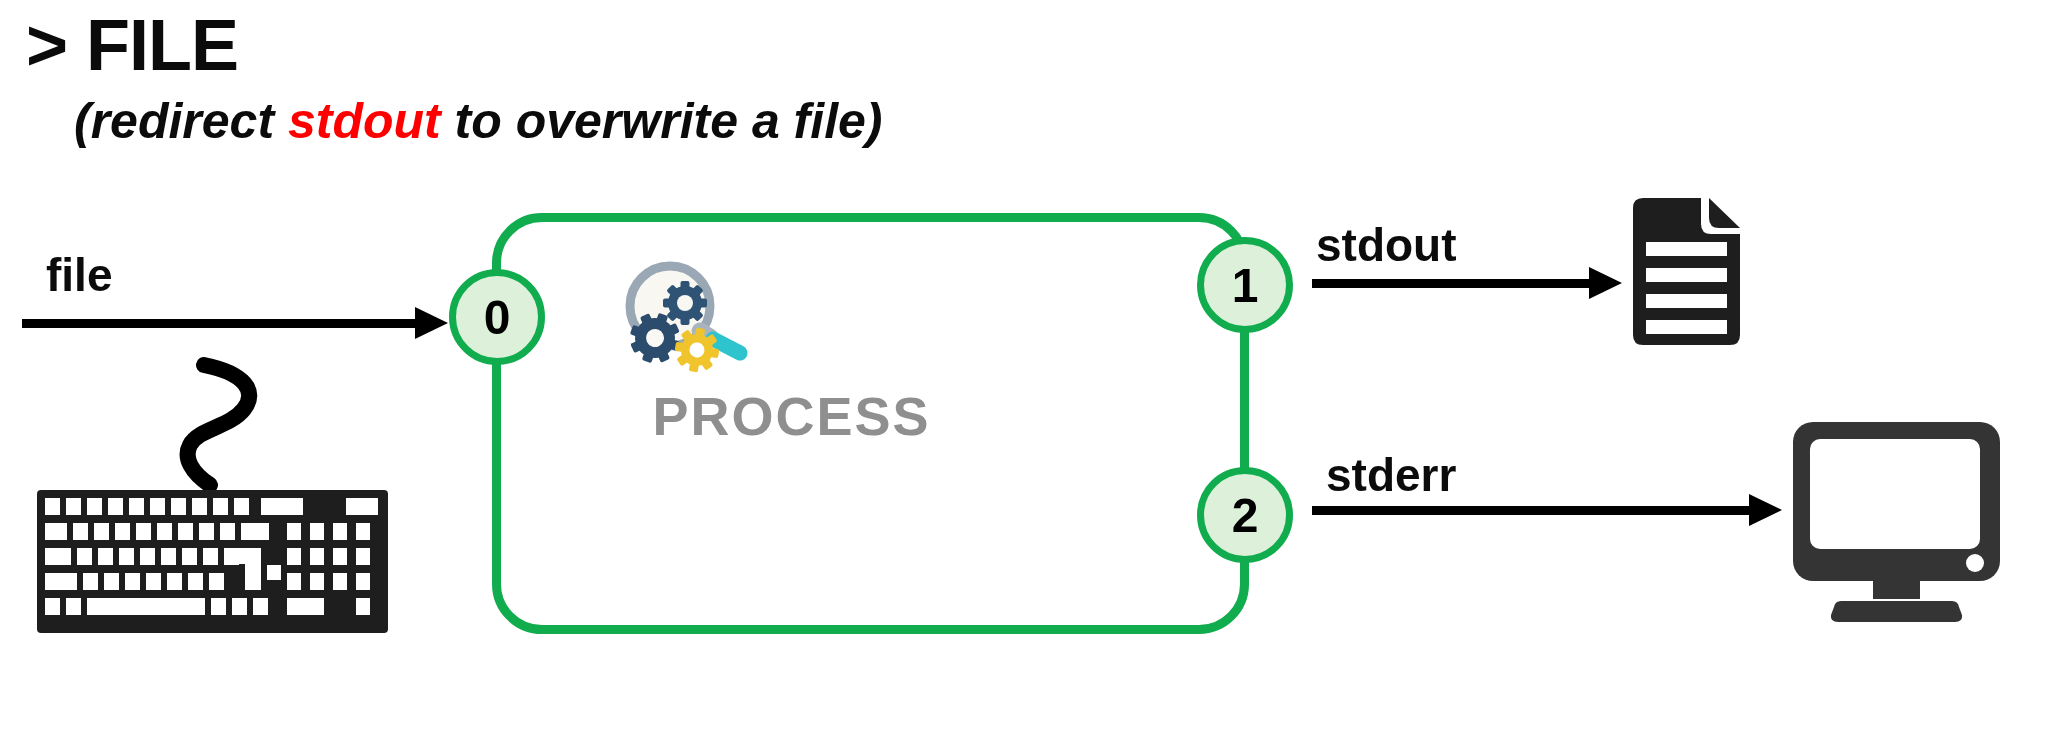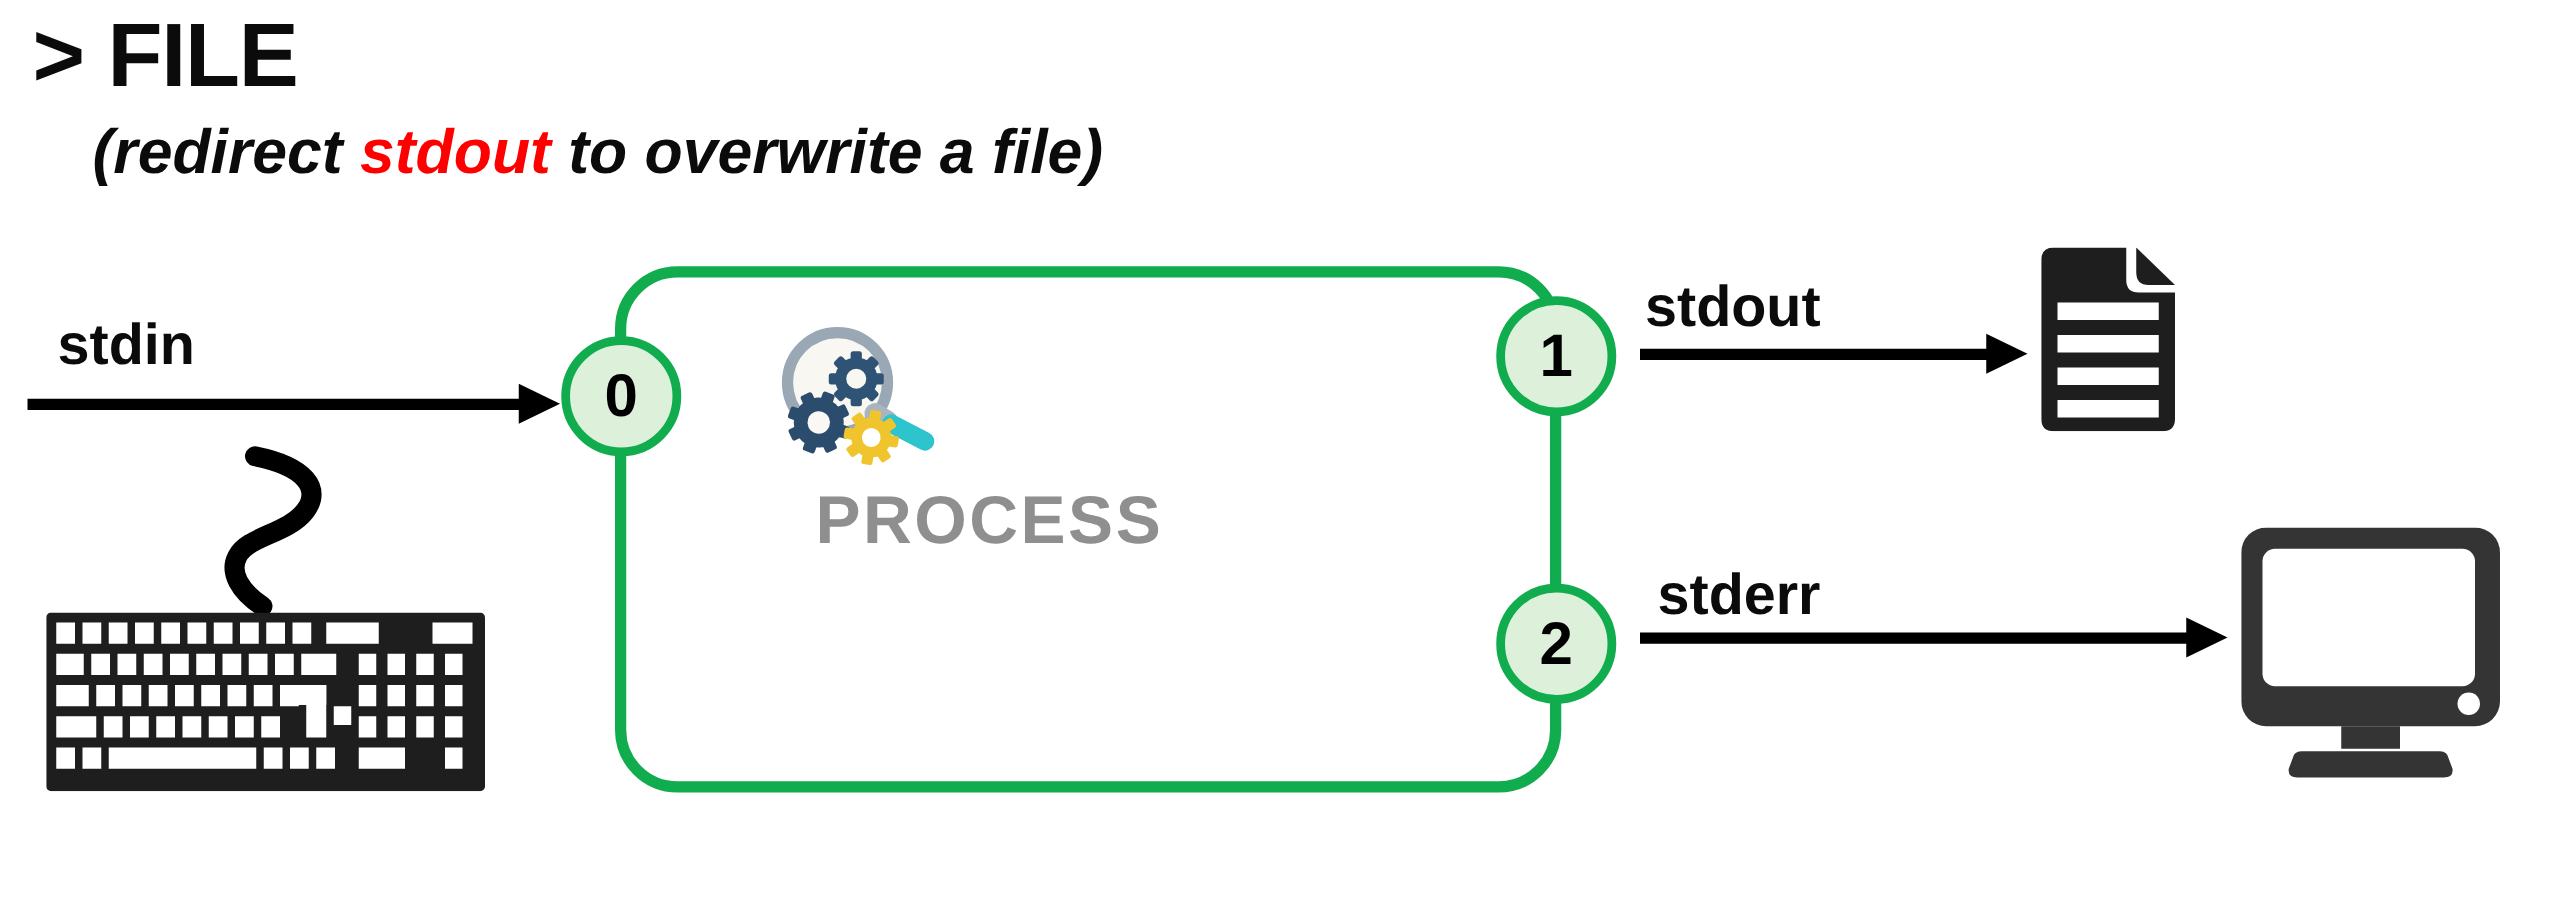--- a/index.html
+++ b/index.html
@@ -70,21 +70,21 @@
   svg .mon{fill:var(--monitor-gray);}
 </style>
 </head>
 <body>
 
 <div class="stage">
 
   <div class="title">&gt; FILE</div>
   <div class="subtitle"><span>(redirect </span><span class="hl">stdout</span><span> to overwrite a file)</span></div>
 
-  <div class="stream-label lbl-stdin">stdin</div>
+  <div class="stream-label lbl-stdin">file</div>
   <div class="arrow arrow-stdin">
     <div class="line"></div>
     <div class="head"></div>
   </div>
 
   <div class="process-box"></div>
   <div class="process-label">PROCESS</div>
 
   <svg class="icon ic-process" width="160" height="135" viewBox="0 0 160 135">
     <circle cx="70" cy="56" r="40" fill="#f8f7f2" stroke="#9aa7b5" stroke-width="9"></circle>

